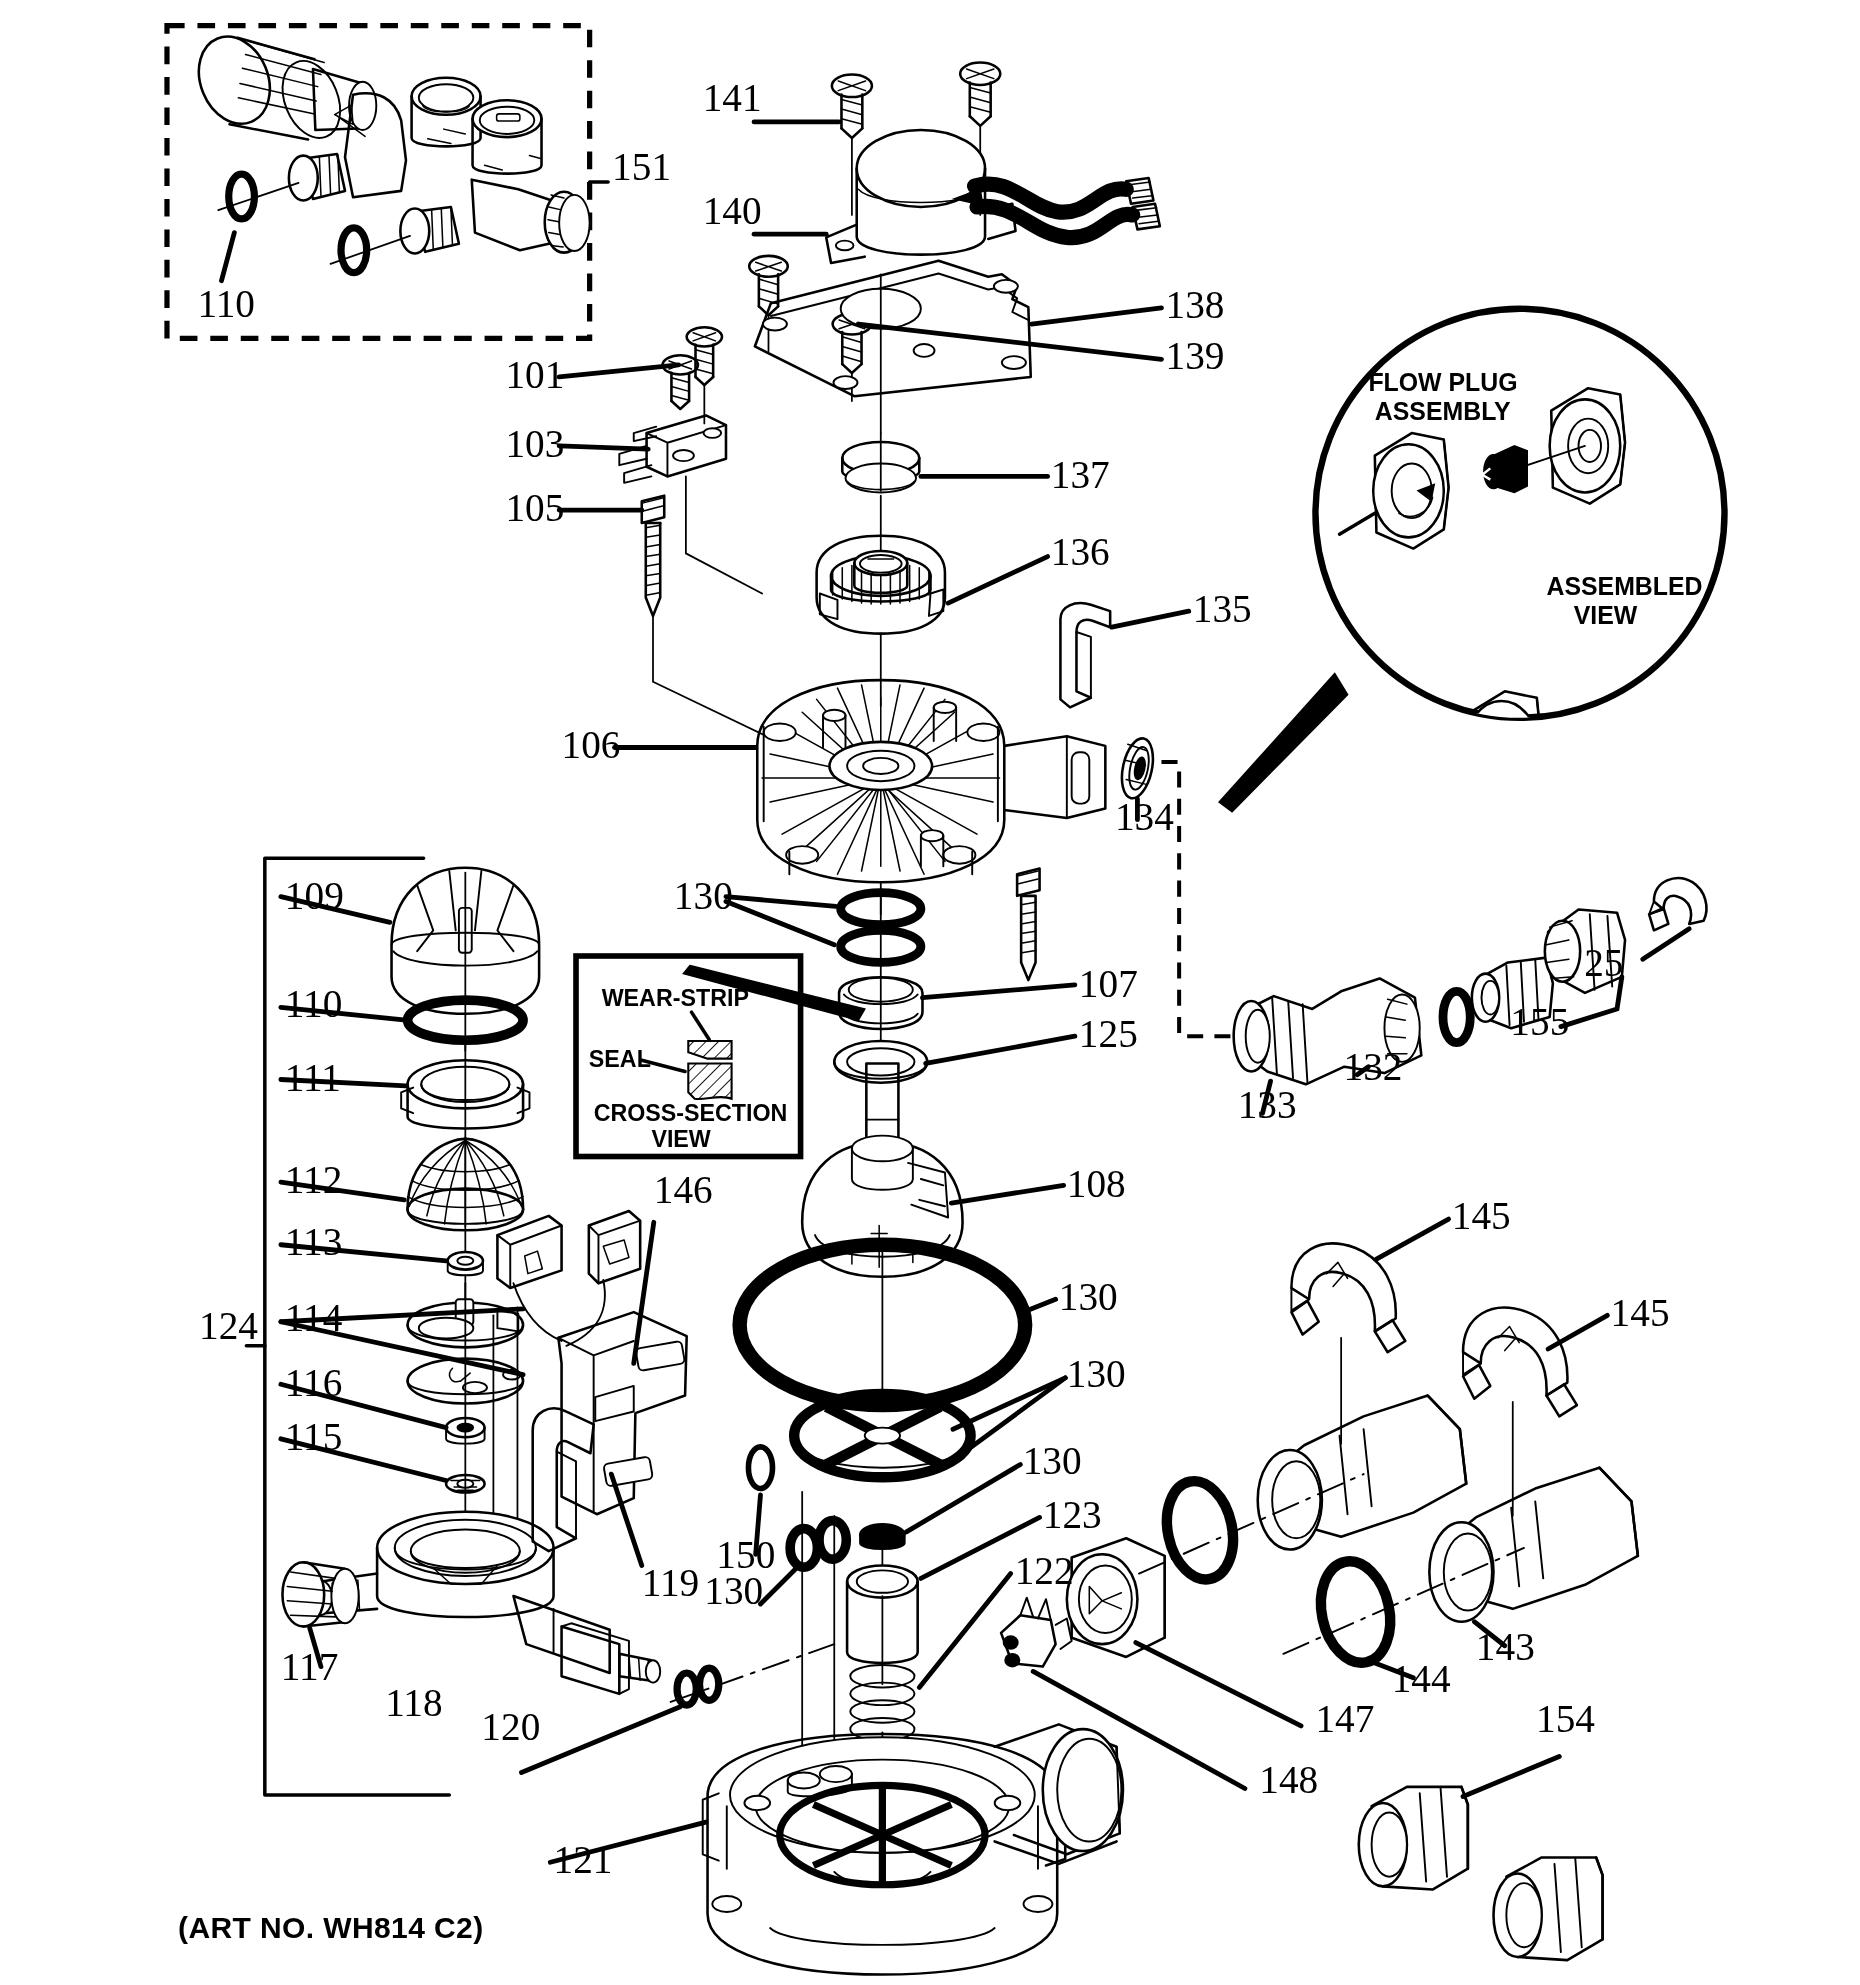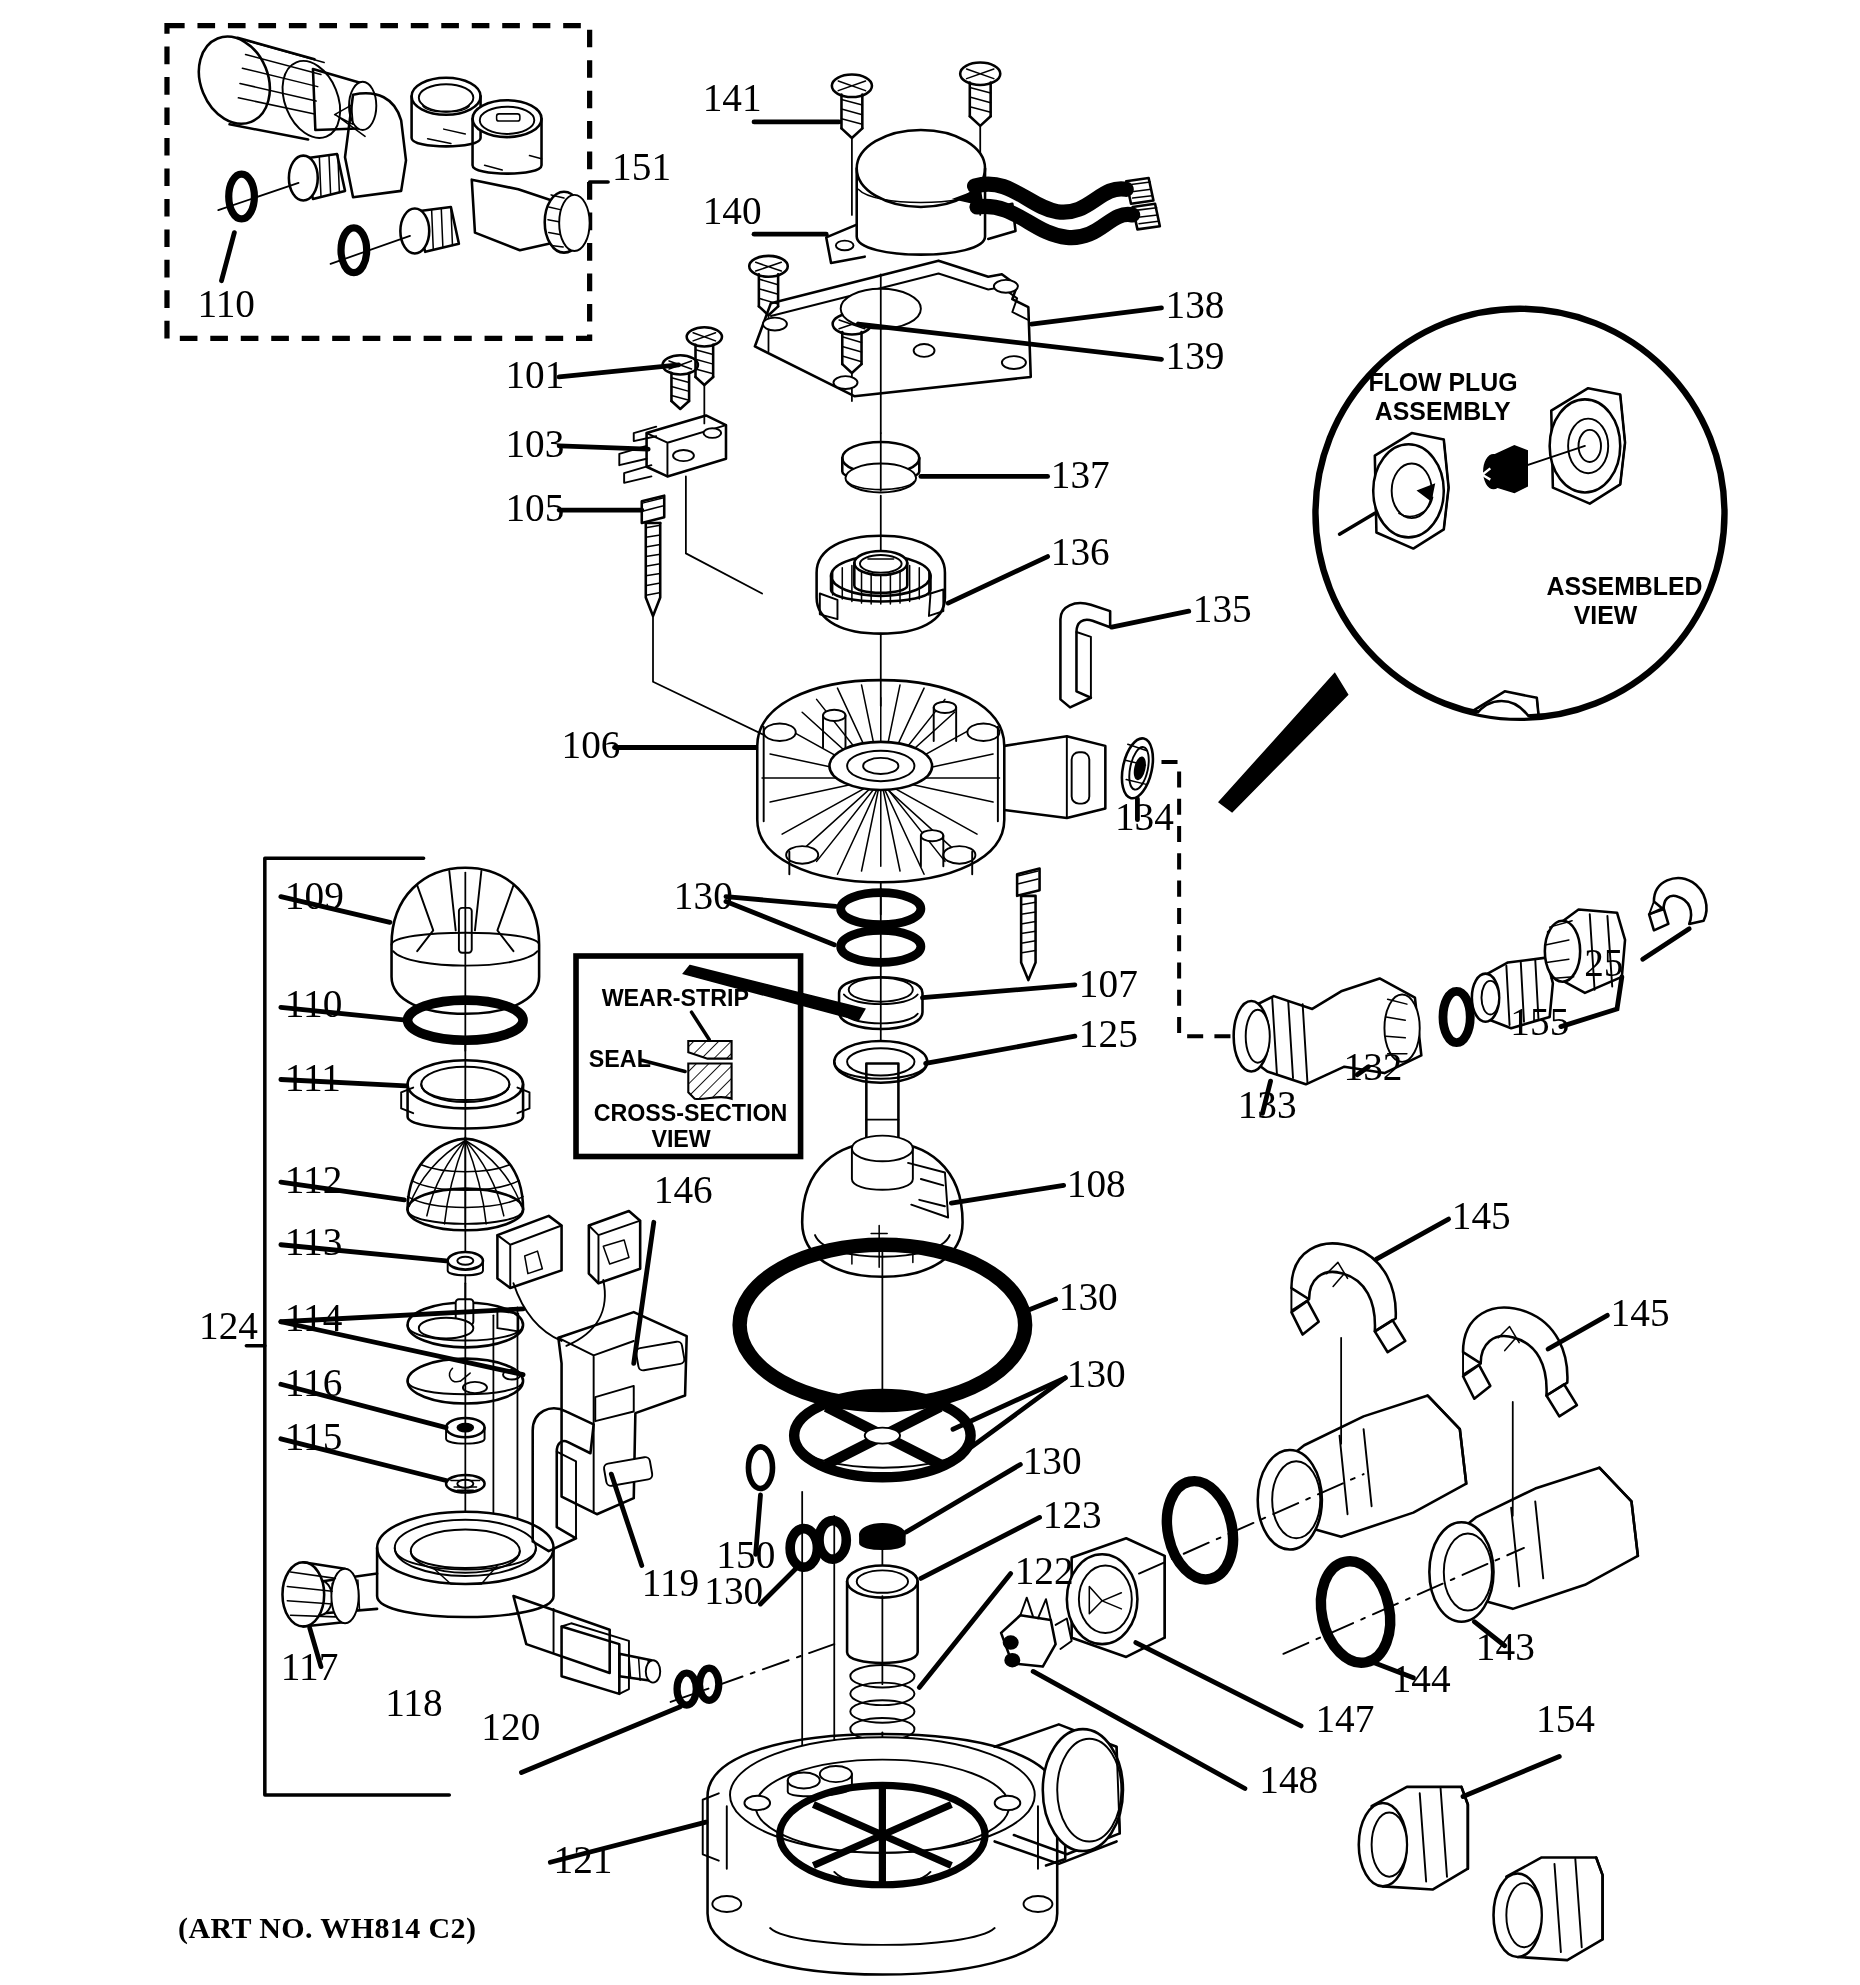--- a/index.html
+++ b/index.html
@@ -2,21 +2,21 @@
 <html style="font-size:13px"><head>
 <meta charset="utf-8">
 <title>Exploded Parts Diagram</title>
 <style>
   html,body{margin:0;padding:0;background:#ffffff;}
   body{width:1861px;height:1985px;overflow:hidden;
        font-family:"Liberation Sans", sans-serif;color:#000;}
   #sheet{position:relative;width:1861px;height:1985px;background:#fff;}
   #art{position:absolute;left:0;top:0;width:1861px;height:1985px;}
   #artno{position:absolute;left:178px;top:1911px;
-         font-family:Liberation Serif, serif;
+         font-family:Liberation Sans, sans-serif;
          font-size:30px;font-weight:bold;letter-spacing:0.4px;white-space:nowrap;}
 </style>
 </head>
 <body>
 
 <div id="sheet">
 
 <svg id="art" viewBox="0 0 2320 2475" xmlns="http://www.w3.org/2000/svg">
   <defs>
     <style>

